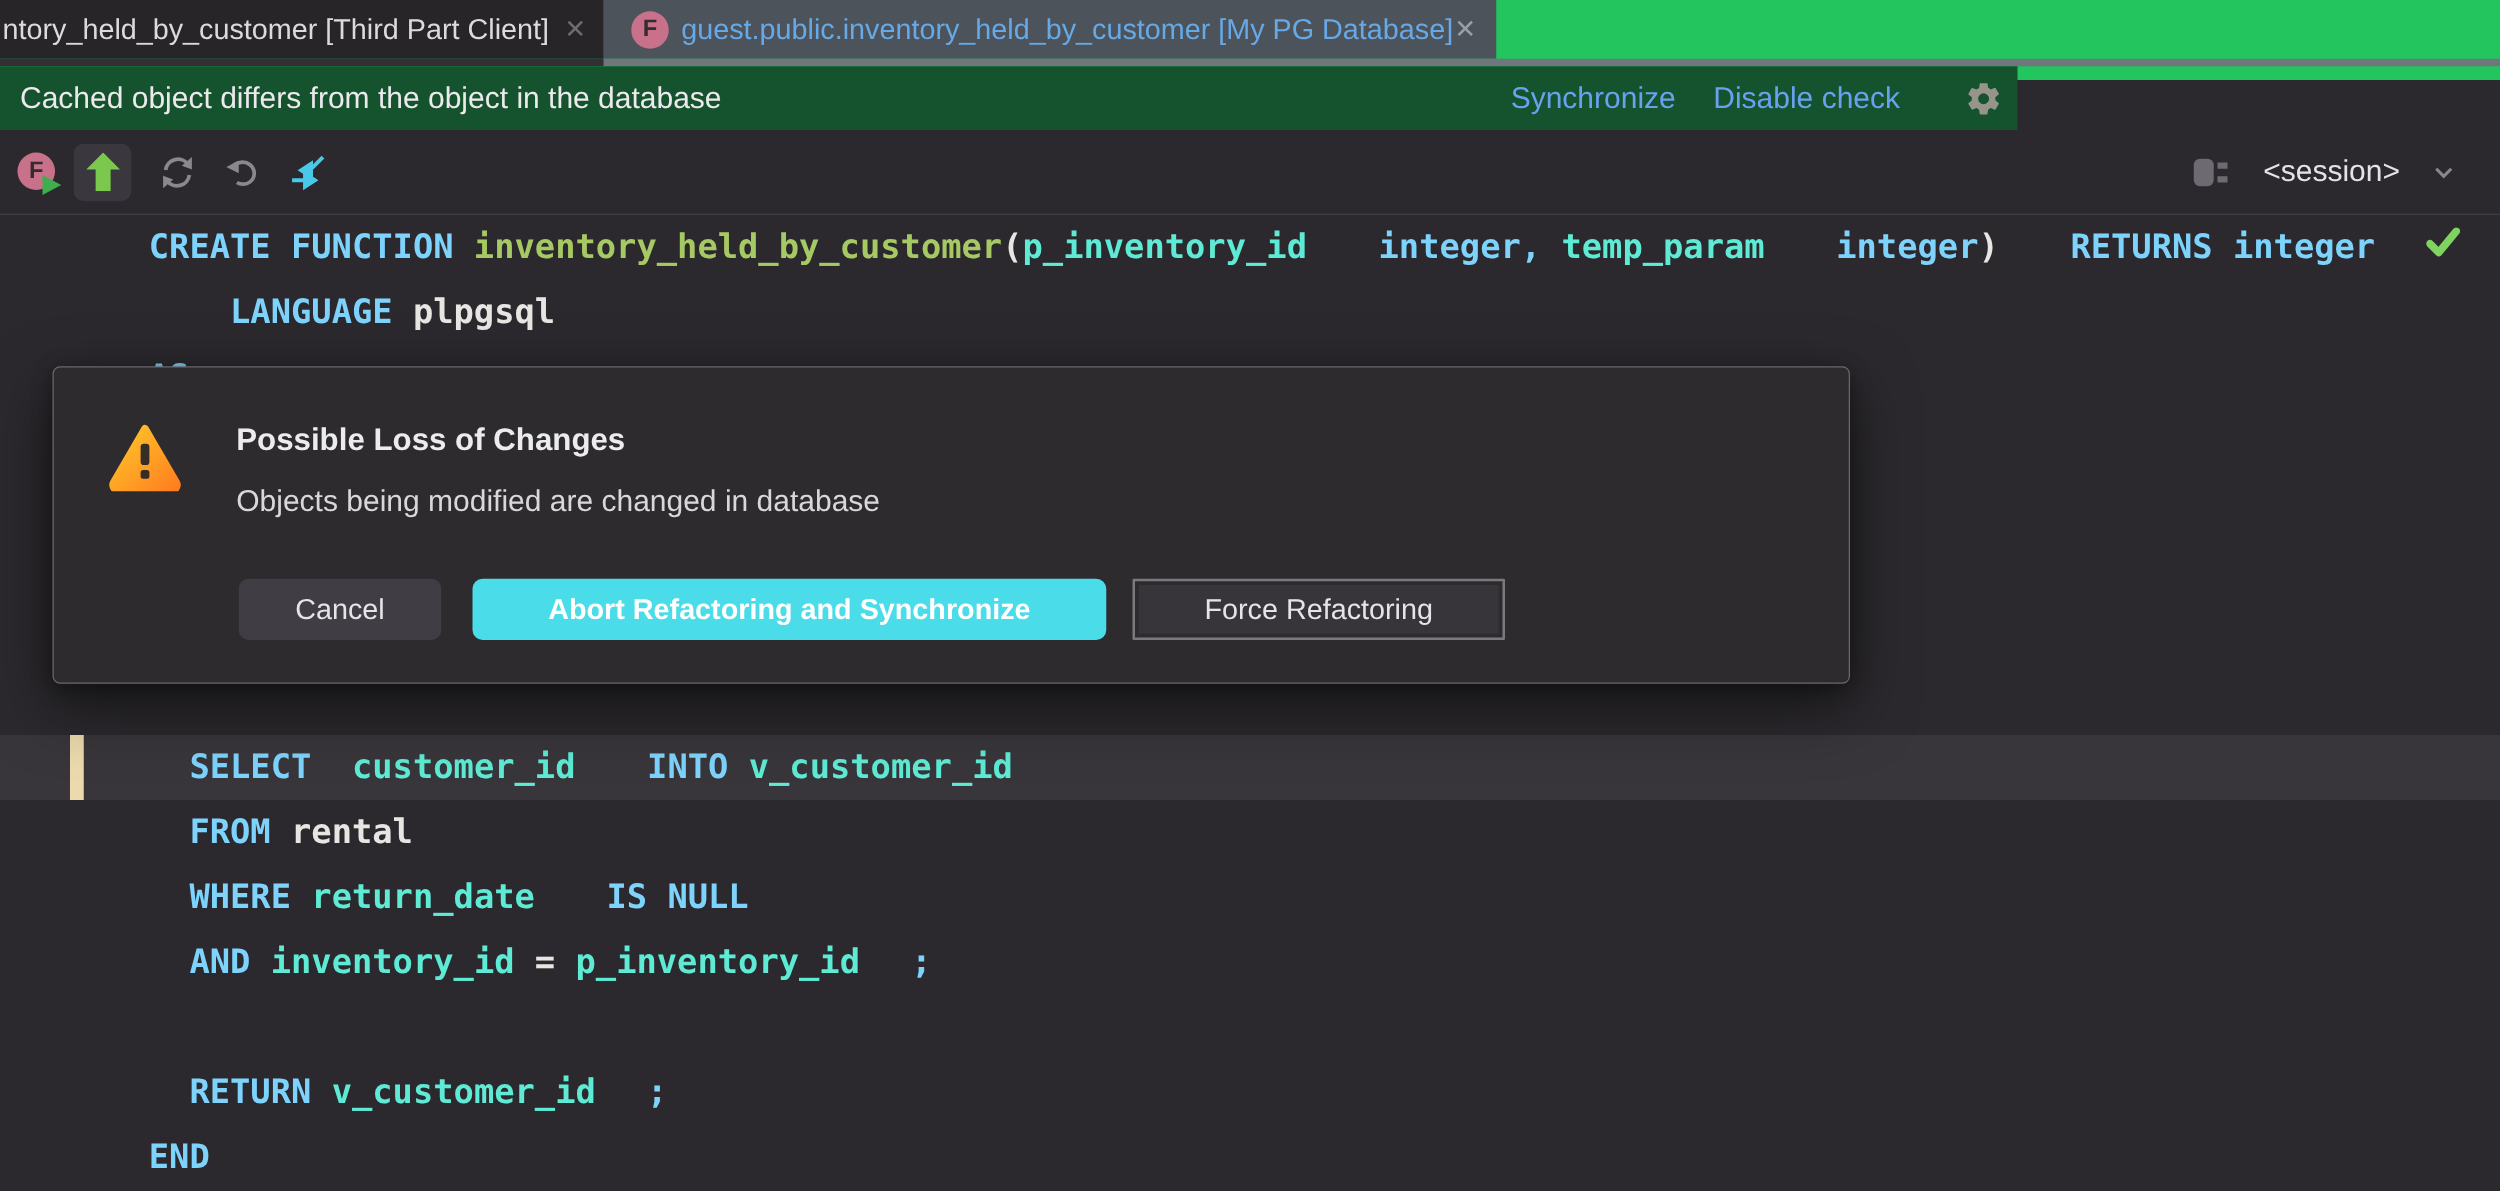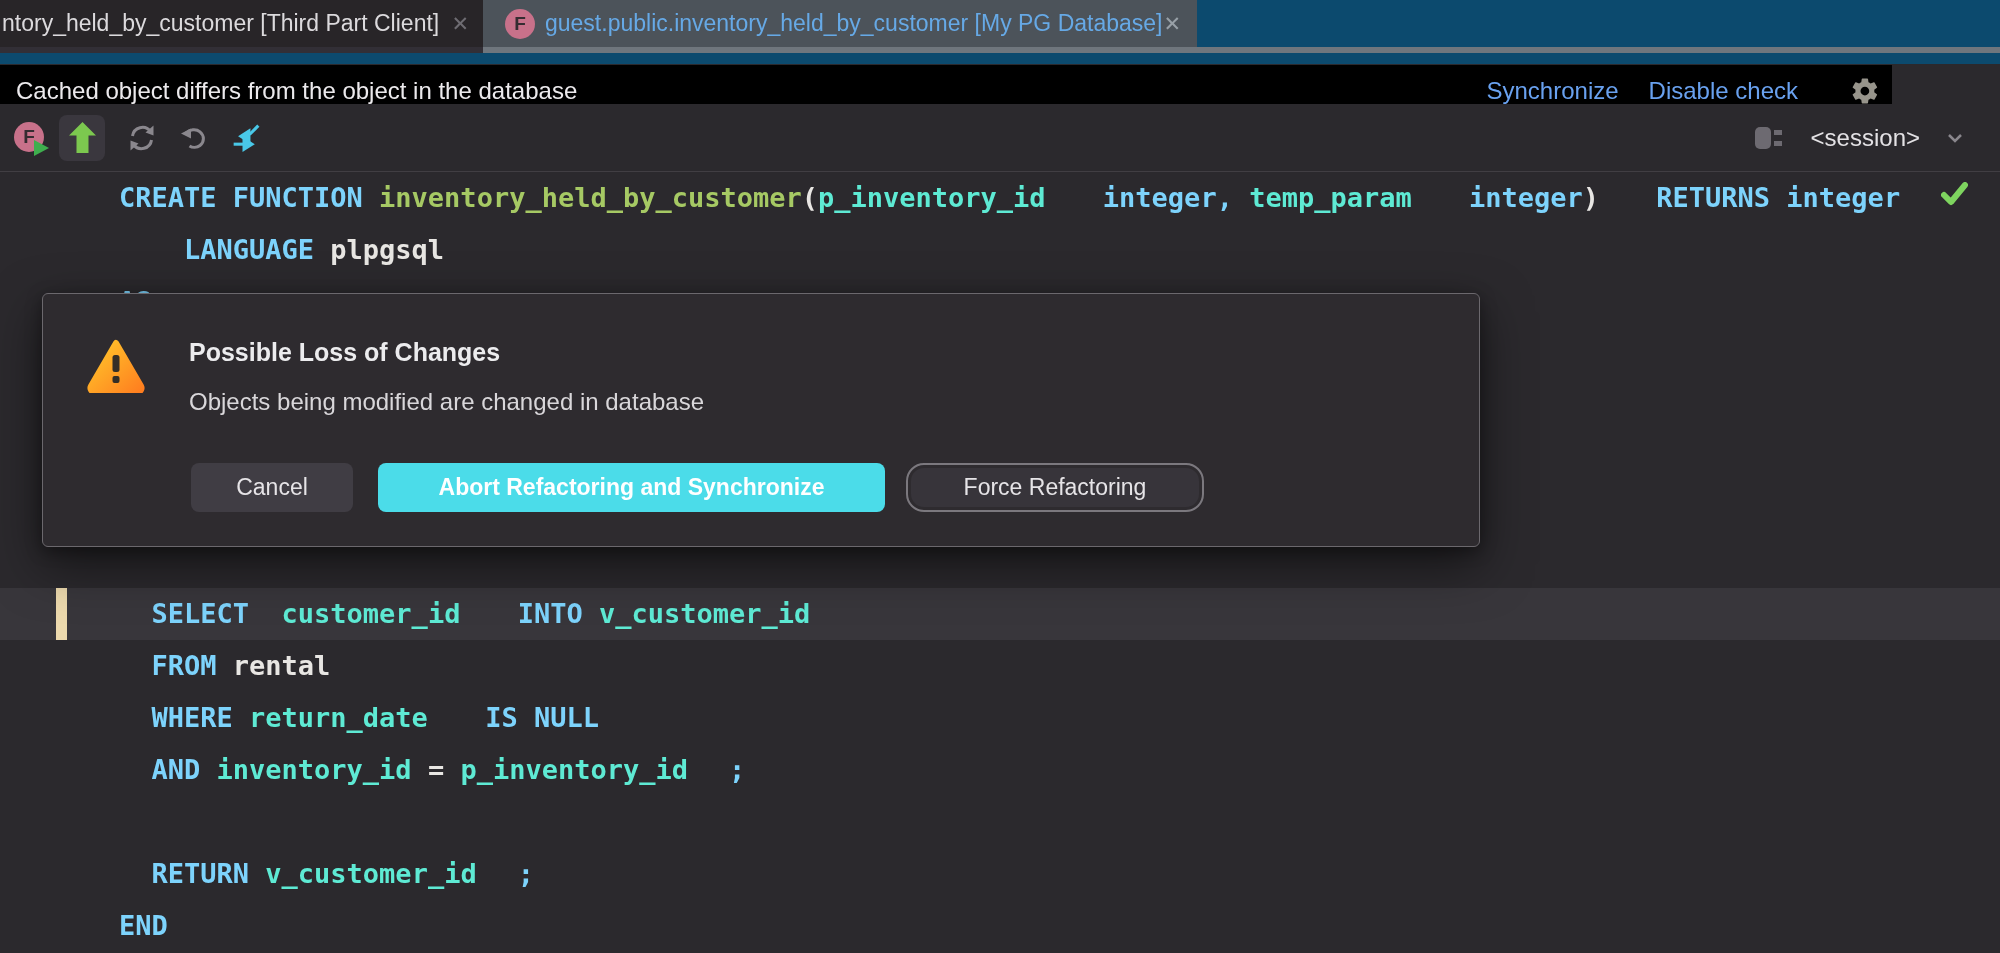--- a/index.html
+++ b/index.html
@@ -1,35 +1,35 @@
 <!DOCTYPE html>
 <html><head>
 <meta charset="utf-8">
 <style>
   html,body{margin:0;padding:0;background:#2b292d;}
   .app{position:relative;width:2000px;height:953px;overflow:hidden;
        font-family:"Liberation Sans",sans-serif;background:#2b292d;}
 
   
-  .tabbar{position:absolute;left:0;top:0;width:2000px;height:64px;background:#0c4a6e;text-align:right;}
+  .tabbar{position:absolute;left:0;top:0;width:2000px;height:64px;background:#22c55e;text-align:right;}
   .tab{position:absolute;top:0;height:47px;display:flex;align-items:center;font-size:23px;}
   .tab1{left:0;width:483px;background:#282528;color:#dcdadd;padding-left:2px;box-sizing:border-box;}
   .tab2{left:483px;width:714px;background:#4c535a;color:#66a9e6;padding-left:22px;box-sizing:border-box;}
   .tab-label{white-space:nowrap;overflow:hidden;}
   .tab-close{margin-left:auto;margin-right:14px;font-size:21px;color:#6e6c72;cursor:pointer;}
   .tab2 .tab-close{color:#98a0a7;margin-right:16px;}
   .tab-badge{width:30px;height:30px;border-radius:50%;background:#c8718a;color:#352c31;
              font-weight:bold;font-size:19px;display:flex;align-items:center;justify-content:center;
              margin-right:10px;flex:0 0 auto;}
   .tab-underline-dark{position:absolute;left:0;top:47px;width:483px;height:6px;background:#322f36;}
   .tab-underline-grey{position:absolute;left:483px;top:47px;width:1517px;height:6px;background:#6f767d;}
 
   
-  .banner{position:absolute;left:0;top:53px;width:1892px;height:51px;background:#000000;
-          display:flex;align-items:center;box-sizing:border-box;padding:0 12px 0 16px;margin-top:12px;}
+  .banner{position:absolute;left:0;top:53px;width:1614px;height:51px;background:#14532d;
+          display:flex;align-items:center;box-sizing:border-box;padding:0 12px 0 16px;}
   .banner-msg{color:#eceaed;font-size:24px;}
   .banner-actions{margin-left:auto;display:flex;align-items:center;gap:30px;}
   .banner-link{color:#69a1ef;font-size:24px;cursor:pointer;}
   .gear{width:30px;height:30px;margin-left:22px;}
 
   
   .toolbar{position:absolute;left:0;top:104px;width:2000px;height:68px;background:#2b292d;
            border-bottom:1px solid #413e43;display:flex;align-items:center;box-sizing:border-box;}
   .run-icon{position:relative;width:32px;height:32px;margin-left:14px;}
   .run-circle{position:absolute;left:0;top:0;width:30px;height:30px;border-radius:50%;background:#c8718a;
@@ -56,21 +56,21 @@
   .dialog{position:absolute;left:42px;top:293px;width:1438px;height:254px;background:#2e2b2f;
           border:1px solid #6b686d;border-radius:6px;box-sizing:border-box;z-index:10;
           box-shadow:0 18px 50px rgba(0,0,0,.5),0 4px 16px rgba(0,0,0,.35);}
   .warn-icon{position:absolute;left:44px;top:45px;width:58px;height:54px;}
   .dlg-title{position:absolute;left:146px;top:44px;font-size:25px;font-weight:bold;color:#ececee;line-height:28px;}
   .dlg-msg{position:absolute;left:146px;top:94px;font-size:24px;color:#d9d7da;line-height:28px;}
   .dlg-btn{position:absolute;top:169px;height:49px;border:none;border-radius:8px;font-family:"Liberation Sans",sans-serif;
            font-size:23px;display:flex;align-items:center;justify-content:center;cursor:pointer;box-sizing:border-box;}
   .btn-cancel{left:148px;width:162px;background:#403d44;color:#e6e4e7;}
   .btn-abort{left:335px;width:507px;background:#4bdce9;color:#ffffff;font-weight:600;}
-  .btn-force{left:863px;width:298px;background:#37343a;color:#e6e4e7;border-radius:18px;
+  .btn-force{left:863px;width:298px;background:#37343a;color:#e6e4e7;border-radius:1px;
              border:2px solid #7b787e;box-shadow:inset 0 0 0 3px #2e2b2f;}
 </style>
 </head>
 <body>
 
 <div class="app">
 
   <div class="tabbar">
     <div class="tab tab1">
       <span class="tab-label">ntory_held_by_customer [Third Part Client]</span>

